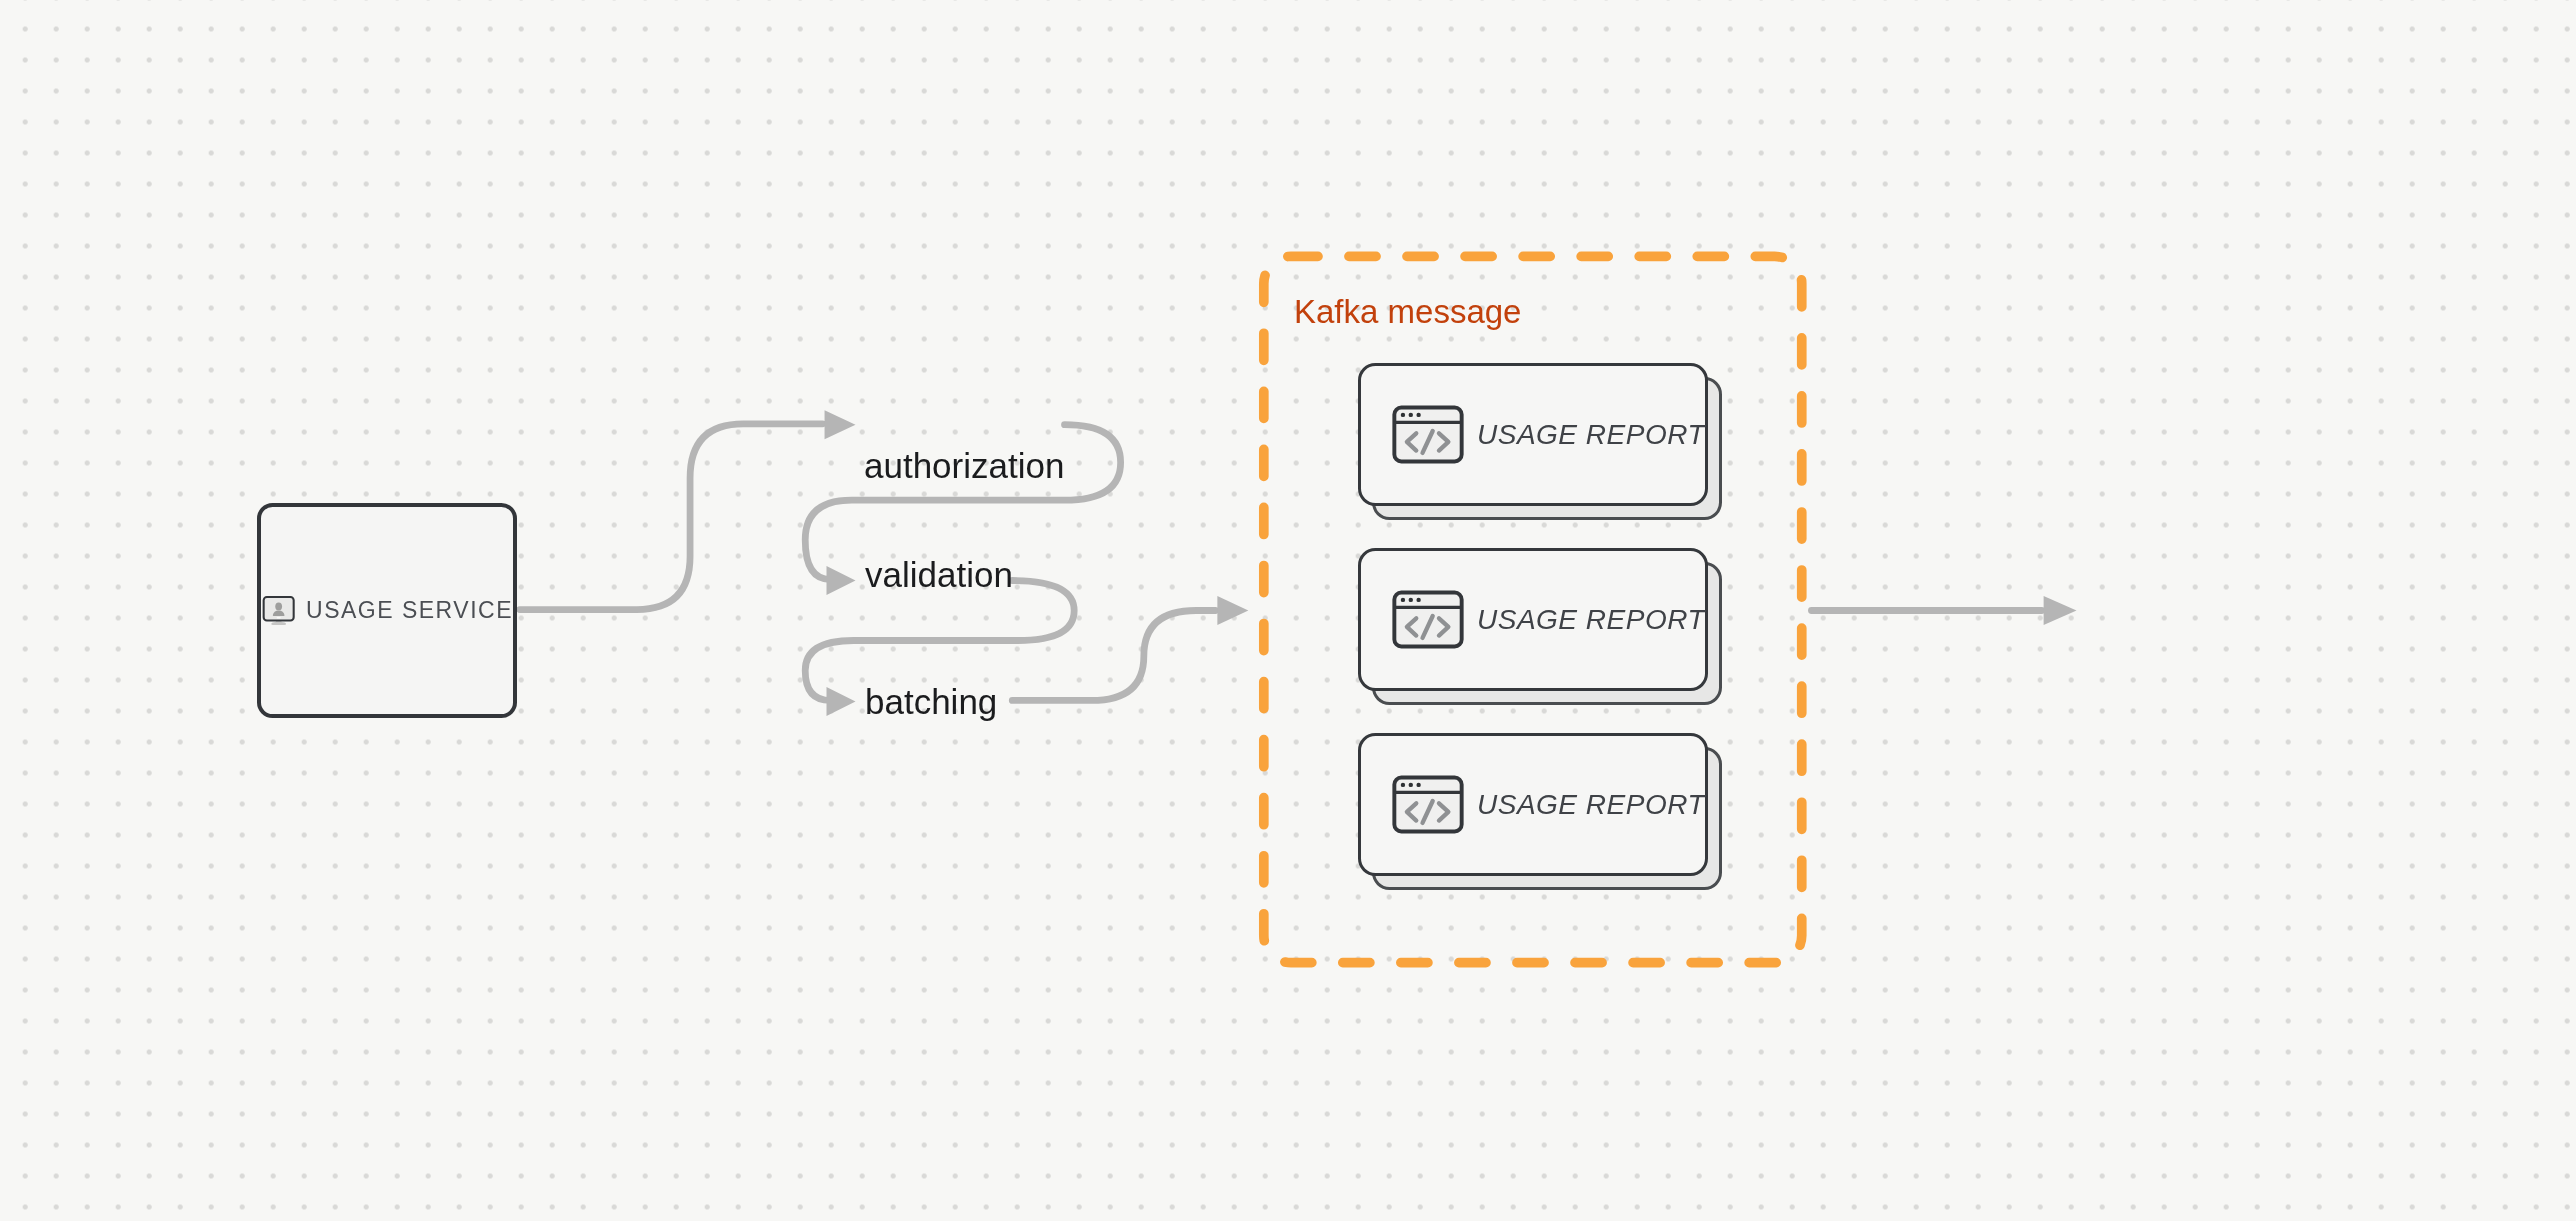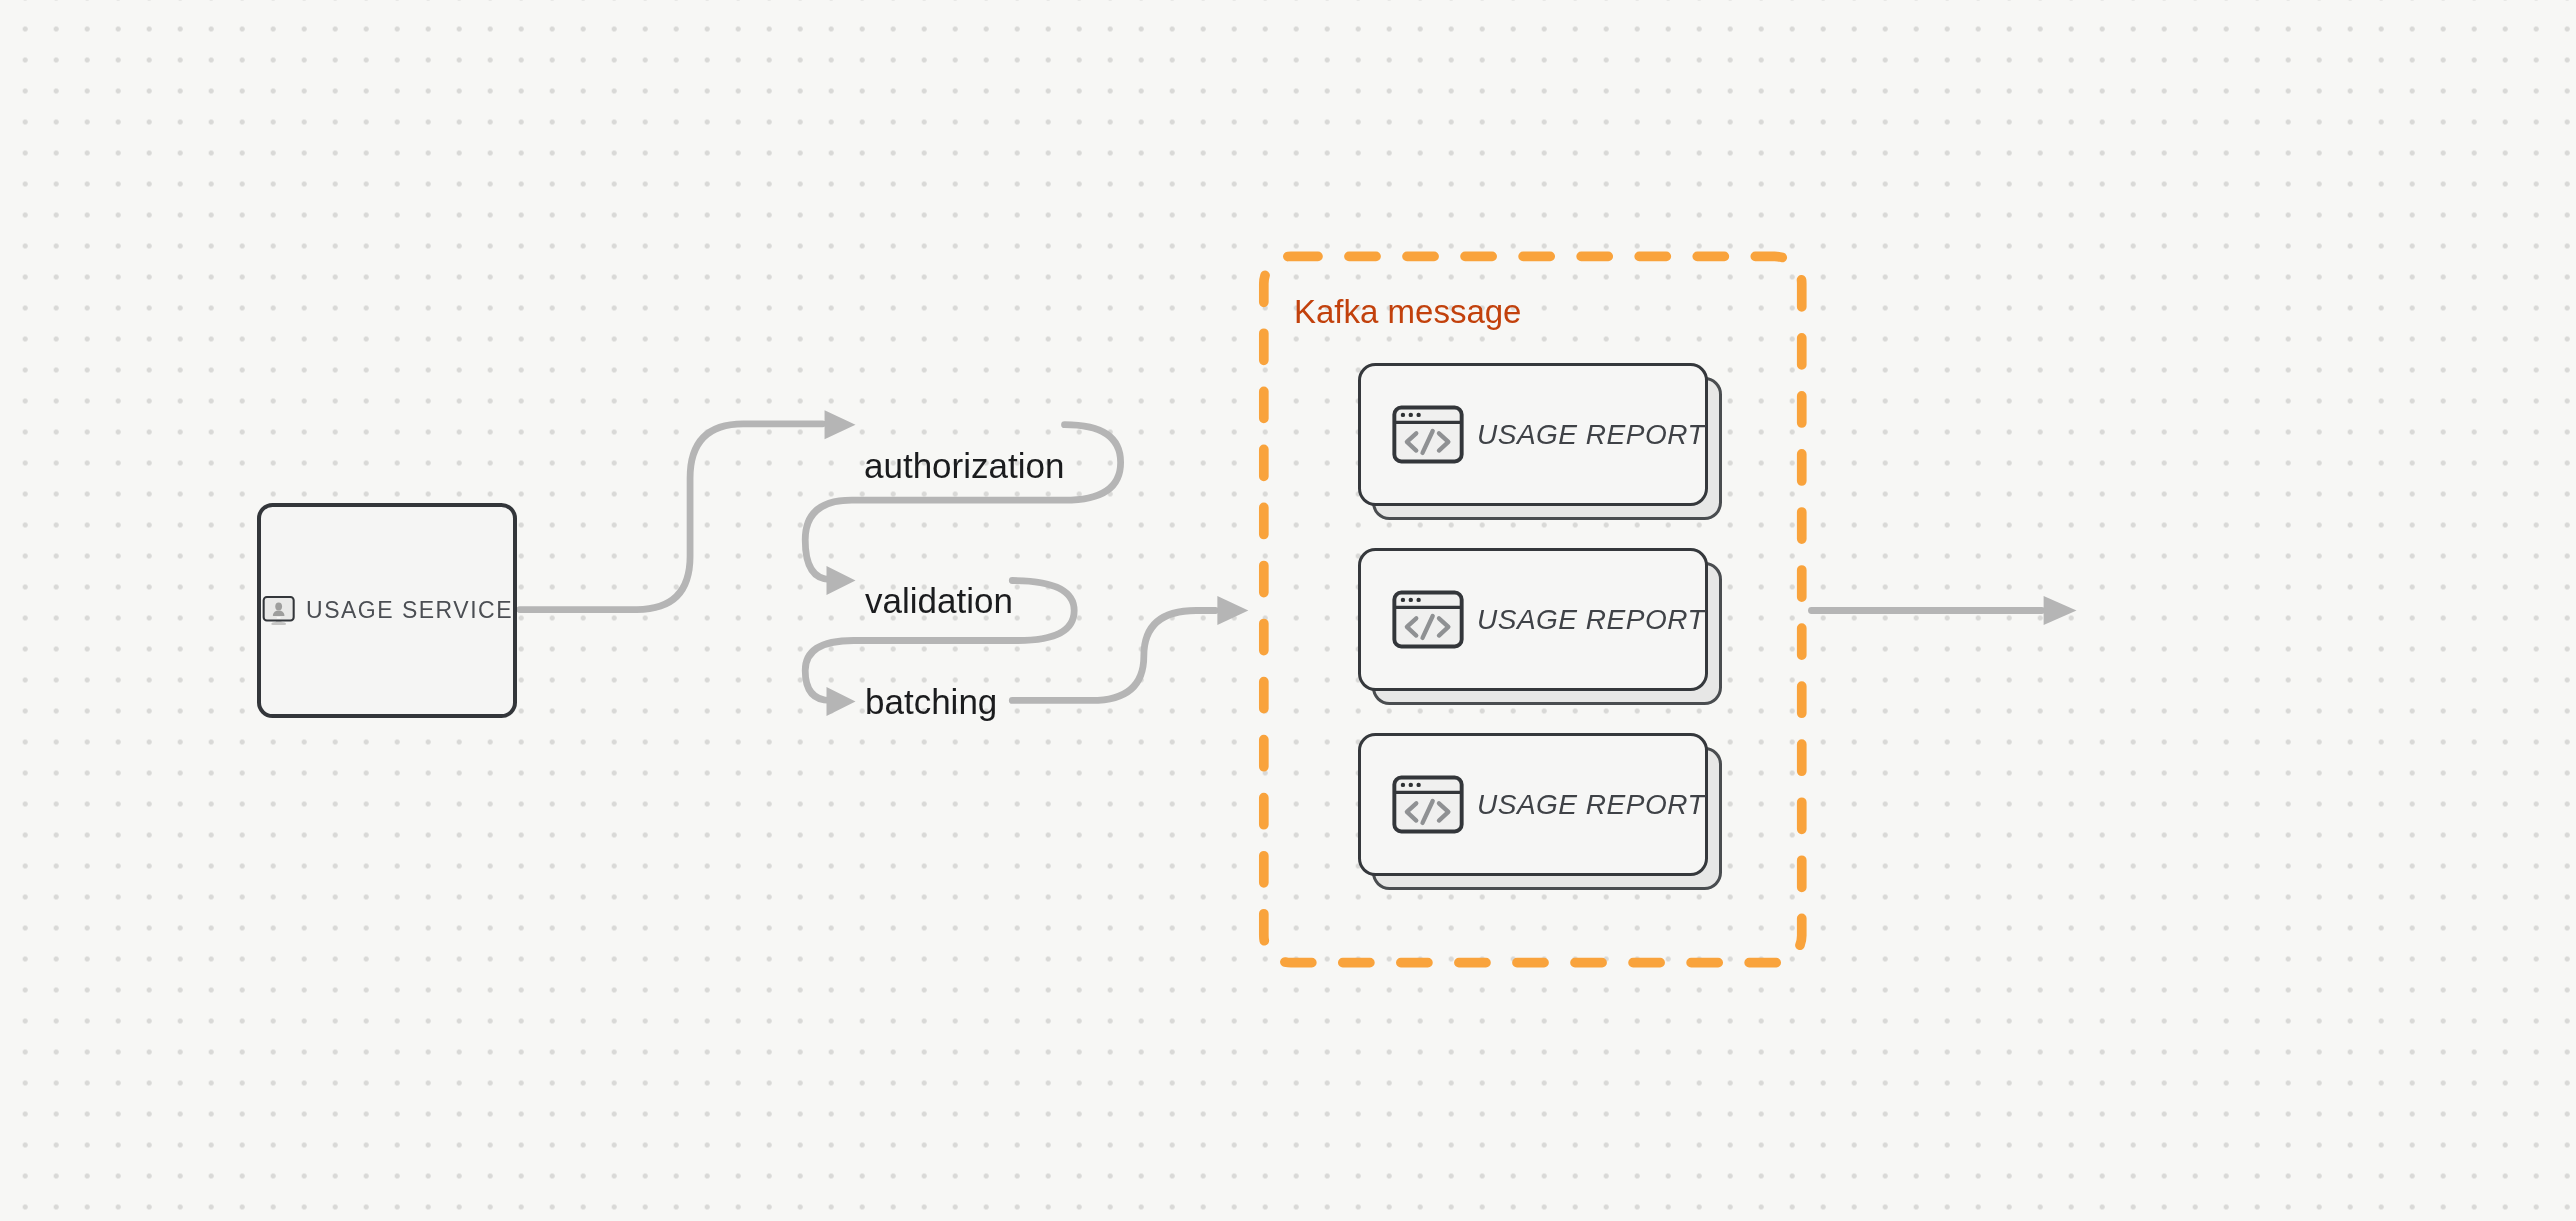--- a/index.html
+++ b/index.html
@@ -26,21 +26,21 @@
   #kafka-node{left:2098px;top:469px;width:220px;height:281px;border-radius:17.4px;border-width:5.8px;justify-content:flex-start;padding-top:39px;}
 
   .node-label{font-size:23px;letter-spacing:1.5px;color:#4b4e53;white-space:nowrap;}
   #kafka-node .node-label{font-size:28px;letter-spacing:2.9px;color:#4f5257;margin-top:19.4px;}
 
   .flow-label{
     position:absolute;font-size:35px;line-height:37px;font-weight:500;
     color:#1b1c1e;white-space:nowrap;
   }
   #flow-authorization{left:864px;top:407px;margin-top:40px;}
-  #flow-validation{left:865px;top:582px;}
+  #flow-validation{left:865px;top:556px;}
   #flow-batching{left:865px;top:683px;}
 
   .group-title{
     position:absolute;left:1294px;top:294px;font-size:33px;line-height:35px;
     font-weight:500;color:#c2410c;white-space:nowrap;
   }
 
   .card{position:absolute;left:1358px;width:350px;height:143px;}
   .card-back{
     position:absolute;left:13.5px;top:13.5px;width:100%;height:100%;

